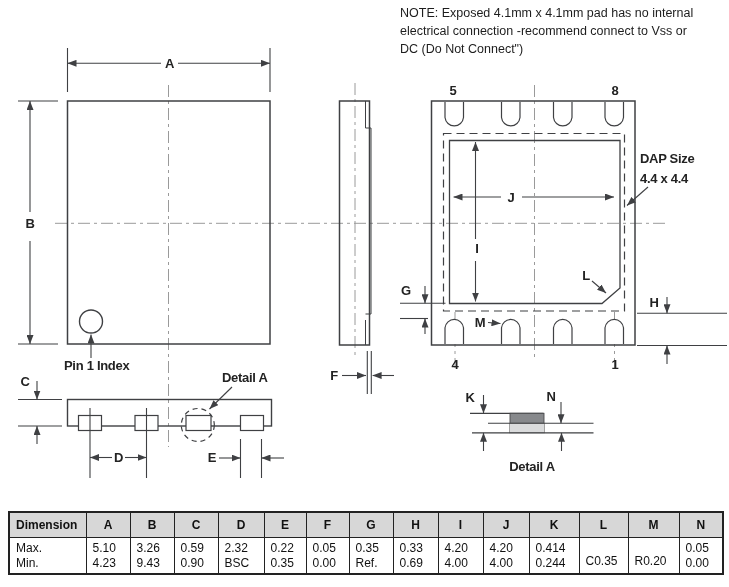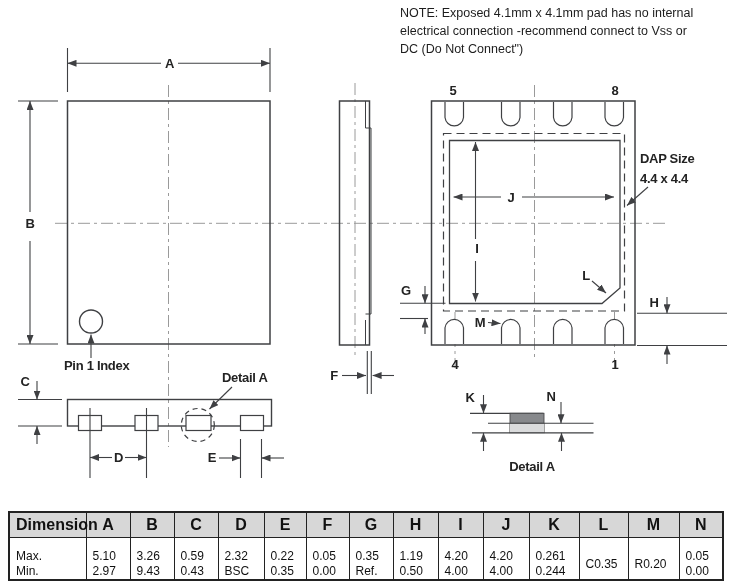--- a/index.html
+++ b/index.html
@@ -6,25 +6,25 @@
   .stage{position:relative;width:729px;height:587px;background:#ffffff;overflow:hidden;
          font-family:"Liberation Sans",sans-serif;border-radius:18px;}
   svg text{font-family:"Liberation Sans","DejaVu Sans",sans-serif;fill:#232323;}
   .lbl{font-size:13px;font-weight:bold;letter-spacing:-0.3px;}
   .note-t{font-size:12.5px;font-weight:400;fill:#1d1d1d;}
   
   .dimtbl{position:absolute;left:8px;top:511px;width:714px;border-collapse:collapse;
           table-layout:fixed;font-size:12px;color:#111;}
   .dimtbl th,.dimtbl td{border:1.6px solid #222;padding:0;}
   .dimtbl{border:2.4px solid #222;}
-  .dimtbl th{background:#d7d7d7;height:24px;font-weight:bold;text-align:center;font-size:16px;}
+  .dimtbl th{background:#d7d7d7;height:24px;font-weight:bold;text-align:center;font-size:12px;}
   .dimtbl th.dimcol{text-align:left;padding-left:6px;}
   .dimtbl td{height:35px;vertical-align:top;background:#fff;}
   .dimtbl td div{padding-left:6px;line-height:15px;}
-  .dimtbl td div:first-child{padding-top:11px;}
+  .dimtbl td div:first-child{padding-top:3px;}
   .dimtbl td.single{vertical-align:middle;}
   .dimtbl td.single div{padding-top:0;margin-top:12px;}
 </style>
 </head>
 <body>
 
 <div class="stage">
 
 <svg width="729" height="510" viewBox="0 0 729 510">
   <defs>
@@ -243,60 +243,60 @@
     <th>M</th>
     <th>N</th>
   </tr>
   <tr>
     <td>
       <div>Max.</div>
       <div>Min.</div>
     </td>
     <td>
             <div>5.10</div>
-            <div>2.97</div>
+            <div>4.23</div>
           </td>
     <td>
             <div>3.26</div>
             <div>9.43</div>
           </td>
     <td>
             <div>0.59</div>
-            <div>0.43</div>
+            <div>0.90</div>
           </td>
     <td>
             <div>2.32</div>
             <div>BSC</div>
           </td>
     <td>
             <div>0.22</div>
             <div>0.35</div>
           </td>
     <td>
             <div>0.05</div>
             <div>0.00</div>
           </td>
     <td>
             <div>0.35</div>
             <div>Ref.</div>
           </td>
     <td>
-            <div>1.19</div>
-            <div>0.50</div>
+            <div>0.33</div>
+            <div>0.69</div>
           </td>
     <td>
             <div>4.20</div>
             <div>4.00</div>
           </td>
     <td>
             <div>4.20</div>
             <div>4.00</div>
           </td>
     <td>
-            <div>0.261</div>
+            <div>0.414</div>
             <div>0.244</div>
           </td>
     <td class="single">
             <div>C0.35</div>
           </td>
     <td class="single">
             <div>R0.20</div>
           </td>
     <td>
             <div>0.05</div>

